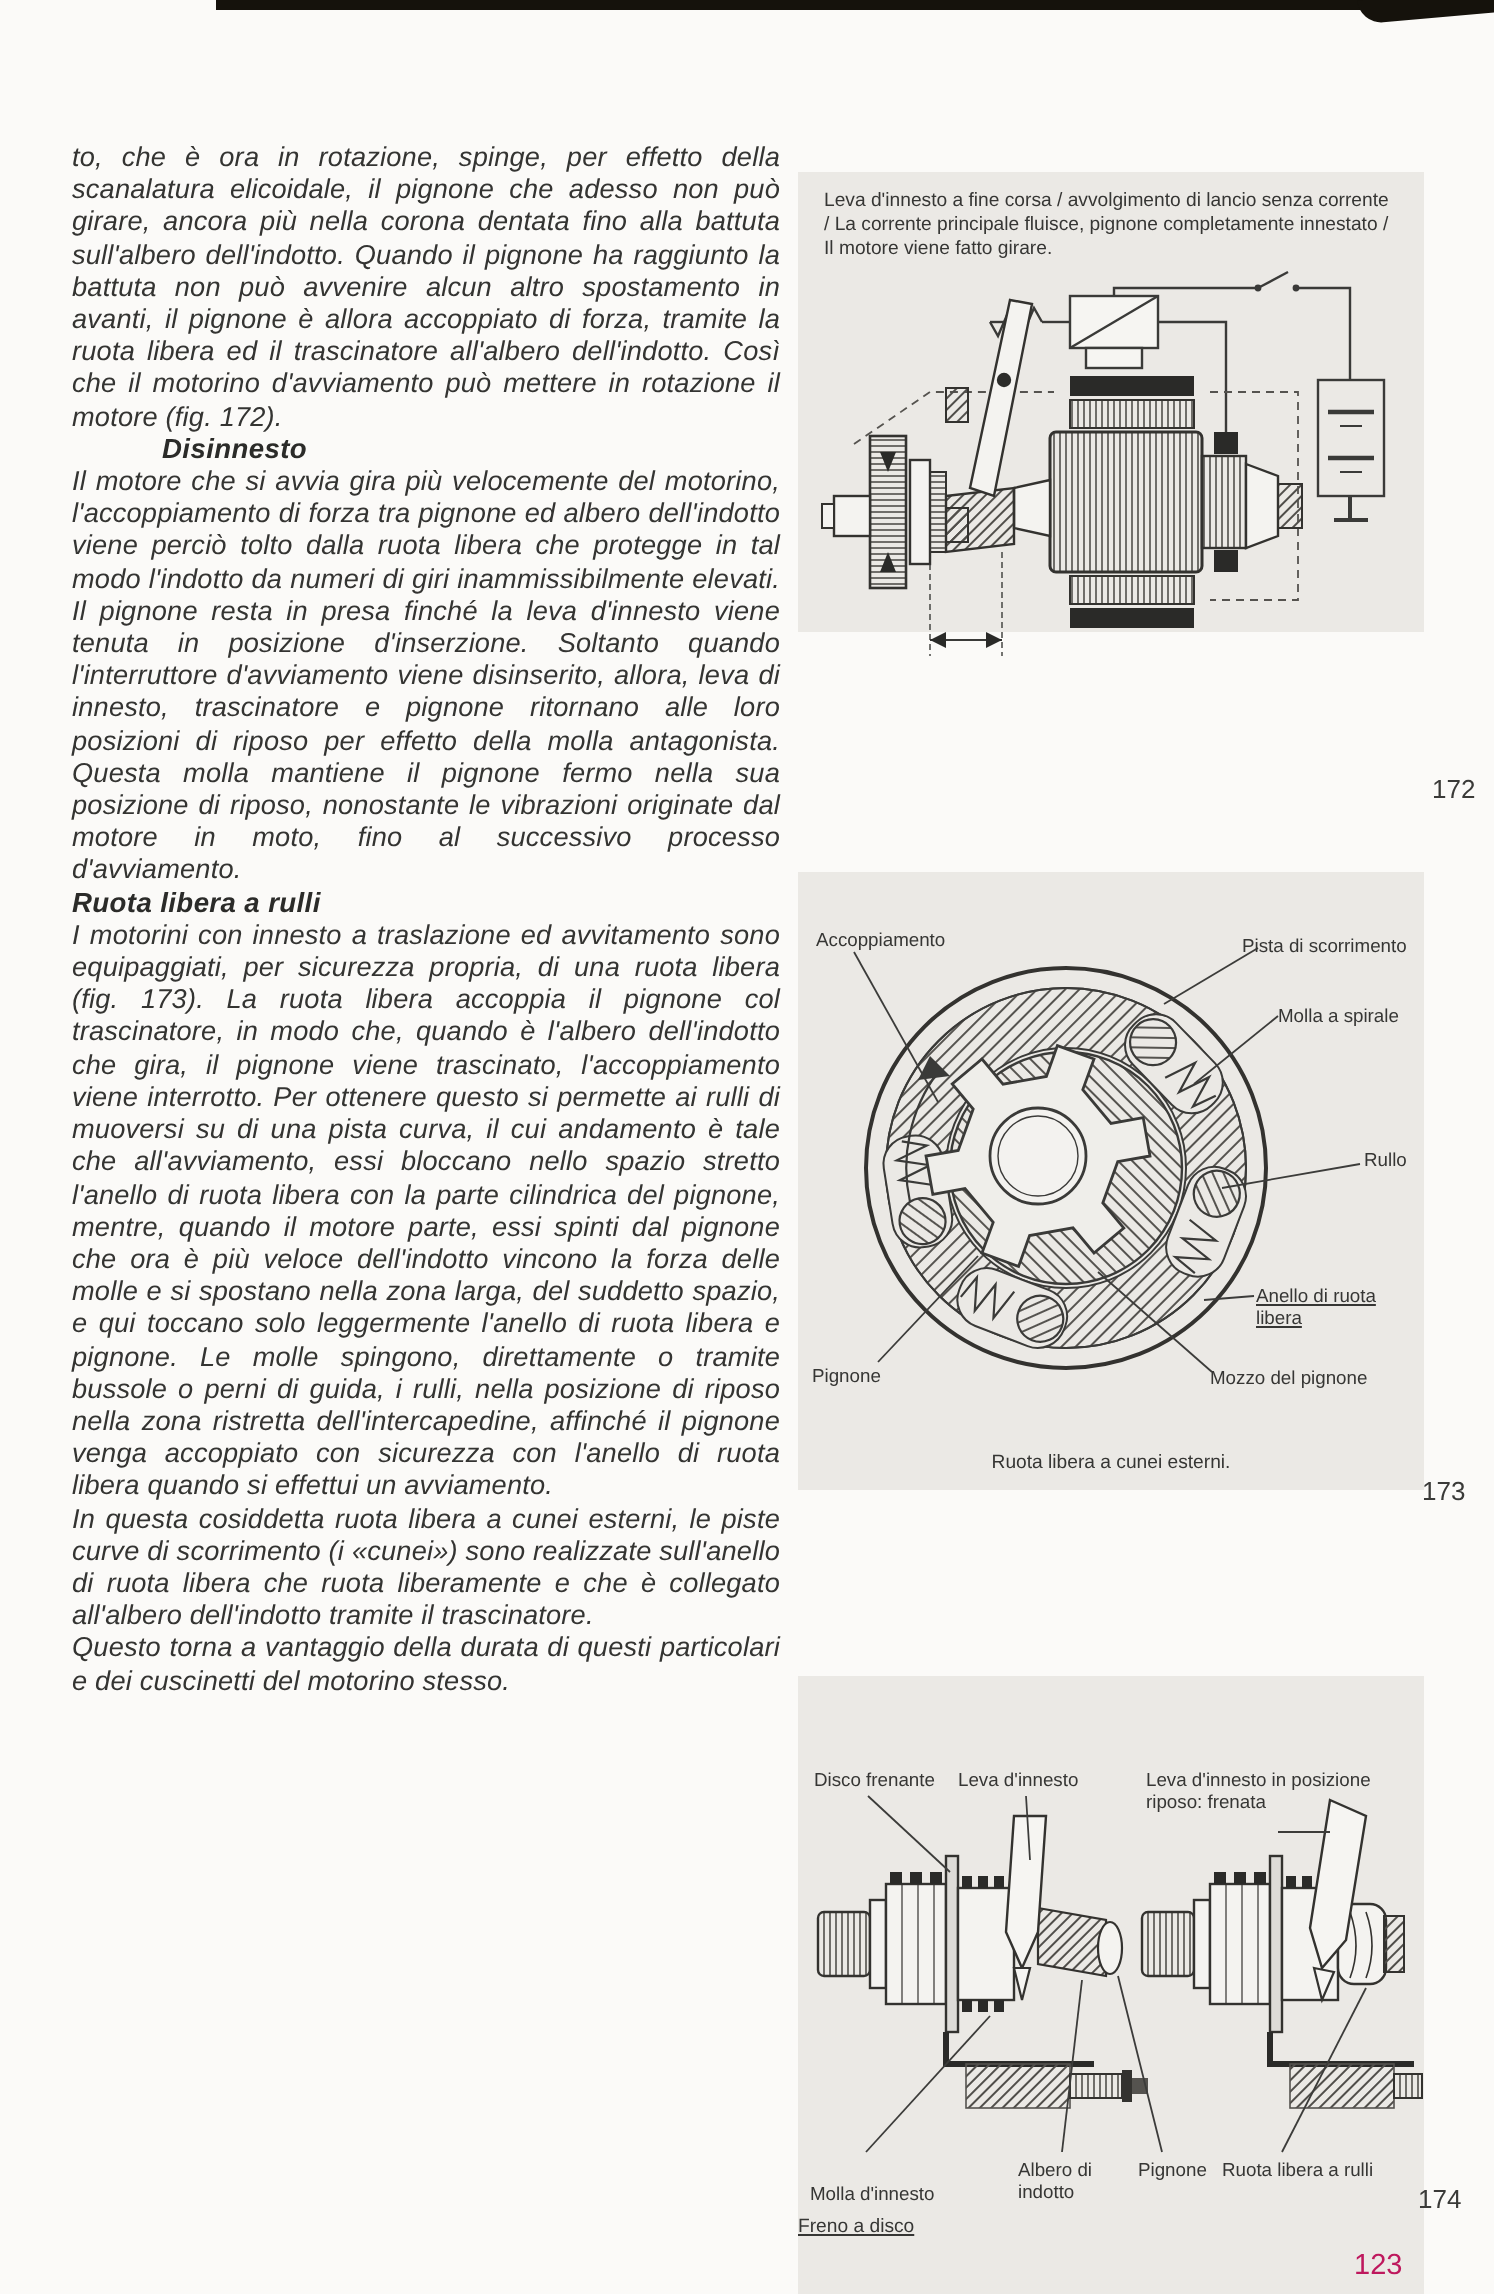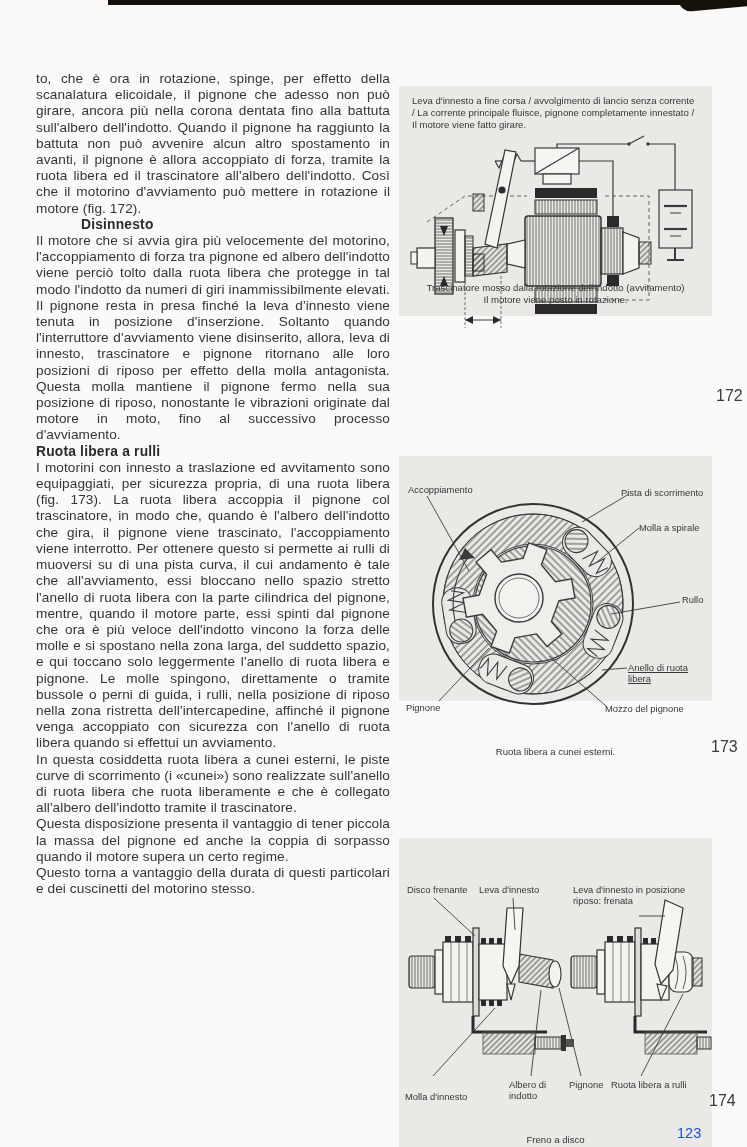--- a/index.html
+++ b/index.html
@@ -12,36 +12,36 @@
   .topbar { position:absolute; left:108px; top:0; width:639px; height:5px; background:#15120c; }
   .topbar-wedge { position:absolute; right:-6px; top:-3px; width:74px; height:12px;
     background:#15120c; transform:rotate(-5deg); border-radius:0 0 4px 14px; }
 
   
   .text-col {
     position:absolute; left:36px; top:71px; width:354px;
     color:#343432; font-size:13.6px; line-height:16.2px; letter-spacing:0.1px;
     text-align:justify;
   }
-  .text-col p { margin:0; }
+  .text-col p { margin:0;font-style:italic; }
   .sec-heading { font-size:13.8px; font-weight:bold; color:#2b2b29; letter-spacing:0.2px; }
   .h-disinnesto { margin:30px 0 14px 0;padding-left:45px; }
   .h-ruota { margin:40px 0 14px 0; }
 
   
   .fig { position:absolute; left:399px; width:313px; background:#ebe9e5; }
   #fig172 { top:86px;  height:230px; }
-  #fig173 { top:456px; height:245px; }
+  #fig173 { top:436px; height:309px; }
   #fig174 { top:790px; height:315px;margin-top:48px; }
 
   .figcap { font-size:9.6px; line-height:11.8px; color:#363634; }
   .cap-172-top { position:absolute; left:13px; top:9px; width:286px; text-align:left; }
   .cap-172-bottom { position:absolute; left:0; right:0; bottom:10px; text-align:center; }
   .cap-173 { position:absolute; left:0; right:0; top:290px; text-align:center; }
-  .cap-174 { position:absolute; left:0; right:0; top:296px; text-align:center; }
+  .cap-174 { position:absolute; left:0; right:0; top:270px; text-align:left;text-decoration:underline; }
 
   .fig-label { position:absolute; font-size:9.4px; line-height:11px; color:#363634; }
   .nowrap { white-space:nowrap; }
 
   
   .lbl-accoppiamento { left:9px;   top:28px; }
   .lbl-pista         { left:222px; top:31px; }
   .lbl-molla         { left:240px; top:66px; }
   .lbl-rullo         { left:283px; top:138px; }
   .lbl-anello        { left:229px; top:206px; width:78px;text-decoration:underline; }
@@ -55,43 +55,42 @@
   .lbl-molla2        { left:6px;   top:253px; }
   .lbl-albero        { left:110px; top:241px; width:56px; }
   .lbl-pignone2      { left:170px; top:241px; }
   .lbl-ruota         { left:212px; top:241px; }
 
   .fig-svg { position:absolute; }
   #svg172 { left:10px; top:46px; }
   #svg173 { left:0; top:0; }
   #svg174 { left:0; top:0; }
 
-  .fig-num { position:absolute; font-size:16px; color:#3a3a38; }
+  .fig-num { position:absolute; font-size:13px; color:#3a3a38; }
   #num172 { left:716px; top:387px; }
   #num173 { left:711px; top:738px; }
   #num174 { left:709px; top:1092px; }
 
-  .page-num { position:absolute; left:677px; top:1125px; font-size:14.5px; color:#1d4ed8; }
+  .page-num { position:absolute; left:677px; top:1125px; font-size:14.5px; color:#be185d; }
 </style>
 </head>
 <body>
 
 <div class="page">
 
   <div class="topbar"></div>
   <div class="topbar-wedge"></div>
 
   <div class="text-col">
     <p>to, che è ora in rotazione, spinge, per effetto della scanalatura elicoidale, il pignone che adesso non può girare, ancora più nella corona dentata fino alla battuta sull'albero dell'indotto. Quando il pignone ha raggiunto la battuta non può avvenire alcun altro spostamento in avanti, il pignone è allora accoppiato di forza, tramite la ruota libera ed il trascinatore all'albero dell'indotto. Così che il motorino d'avviamento può mettere in rotazione il motore (fig. 172).</p>
     <p class="sec-heading h-disinnesto">Disinnesto</p>
     <p>Il motore che si avvia gira più velocemente del motorino, l'accoppiamento di forza tra pignone ed albero dell'indotto viene perciò tolto dalla ruota libera che protegge in tal modo l'indotto da numeri di giri inammissibilmente elevati. Il pignone resta in presa finché la leva d'innesto viene tenuta in posizione d'inserzione. Soltanto quando l'interruttore d'avviamento viene disinserito, allora, leva di innesto, trascinatore e pignone ritornano alle loro posizioni di riposo per effetto della molla antagonista. Questa molla mantiene il pignone fermo nella sua posizione di riposo, nonostante le vibrazioni originate dal motore in moto, fino al successivo processo d'avviamento.</p>
     <p class="sec-heading h-ruota">Ruota libera a rulli</p>
     <p>I motorini con innesto a traslazione ed avvitamento sono equipaggiati, per sicurezza propria, di una ruota libera (fig. 173). La ruota libera accoppia il pignone col trascinatore, in modo che, quando è l'albero dell'indotto che gira, il pignone viene trascinato, l'accoppiamento viene interrotto. Per ottenere questo si permette ai rulli di muoversi su di una pista curva, il cui andamento è tale che all'avviamento, essi bloccano nello spazio stretto l'anello di ruota libera con la parte cilindrica del pignone, mentre, quando il motore parte, essi spinti dal pignone che ora è più veloce dell'indotto vincono la forza delle molle e si spostano nella zona larga, del suddetto spazio, e qui toccano solo leggermente l'anello di ruota libera e pignone. Le molle spingono, direttamente o tramite bussole o perni di guida, i rulli, nella posizione di riposo nella zona ristretta dell'intercapedine, affinché il pignone venga accoppiato con sicurezza con l'anello di ruota libera quando si effettui un avviamento.</p>
     <p>In questa cosiddetta ruota libera a cunei esterni, le piste curve di scorrimento (i «cunei») sono realizzate sull'anello di ruota libera che ruota liberamente e che è collegato all'albero dell'indotto tramite il trascinatore.</p>
-    <p>Questa disposizione presenta il vantaggio di tener piccola la massa del pignone ed anche la coppia di sorpasso quando il motore supera un certo regime.</p>
     <p>Questo torna a vantaggio della durata di questi particolari e dei cuscinetti del motorino stesso.</p>
   </div>
 
   <div class="fig" id="fig172">
     <div class="figcap cap-172-top">Leva d'innesto a fine corsa / avvolgimento di lancio senza corrente / La corrente principale fluisce, pignone completamente innestato / Il motore viene fatto girare.</div>
 
     <svg id="svg172" class="fig-svg" width="293" height="212" viewBox="0 0 293 212">
       <defs>
         <pattern id="p172v" patternUnits="userSpaceOnUse" width="3" height="3">
           <line x1="1" y1="0" x2="1" y2="3" stroke="#504e4a" stroke-width="0.8"></line>
@@ -181,24 +180,20 @@
 
       <g stroke="#3a3a38">
         <line x1="56" y1="150" x2="56" y2="196" stroke-width="0.7" stroke-dasharray="3,2"></line>
         <line x1="92" y1="144" x2="92" y2="196" stroke-width="0.7" stroke-dasharray="3,2"></line>
         <line x1="56" y1="188" x2="92" y2="188" stroke-width="1"></line>
         <polygon points="56,188 64,184 64,192" fill="#2a2a28" stroke="none"></polygon>
         <polygon points="92,188 84,184 84,192" fill="#2a2a28" stroke="none"></polygon>
       </g>
     </svg>
 
-    <div class="figcap cap-172-bottom">
-      <div>Trascinatore mosso dalla rotazione dell'indotto (avvitamento)</div>
-      <div>Il motore viene posto in rotazione.</div>
-    </div>
   </div>
   <div class="fig-num" id="num172">172</div>
 
   <div class="fig" id="fig173">
     <svg id="svg173" class="fig-svg" width="313" height="309" viewBox="0 0 313 309">
       <defs>
         <pattern id="p173a" patternUnits="userSpaceOnUse" width="5" height="5" patternTransform="rotate(45)">
           <line x1="1" y1="0" x2="1" y2="5" stroke="#55534f" stroke-width="1"></line>
         </pattern>
         <pattern id="p173b" patternUnits="userSpaceOnUse" width="5" height="5" patternTransform="rotate(-45)">

